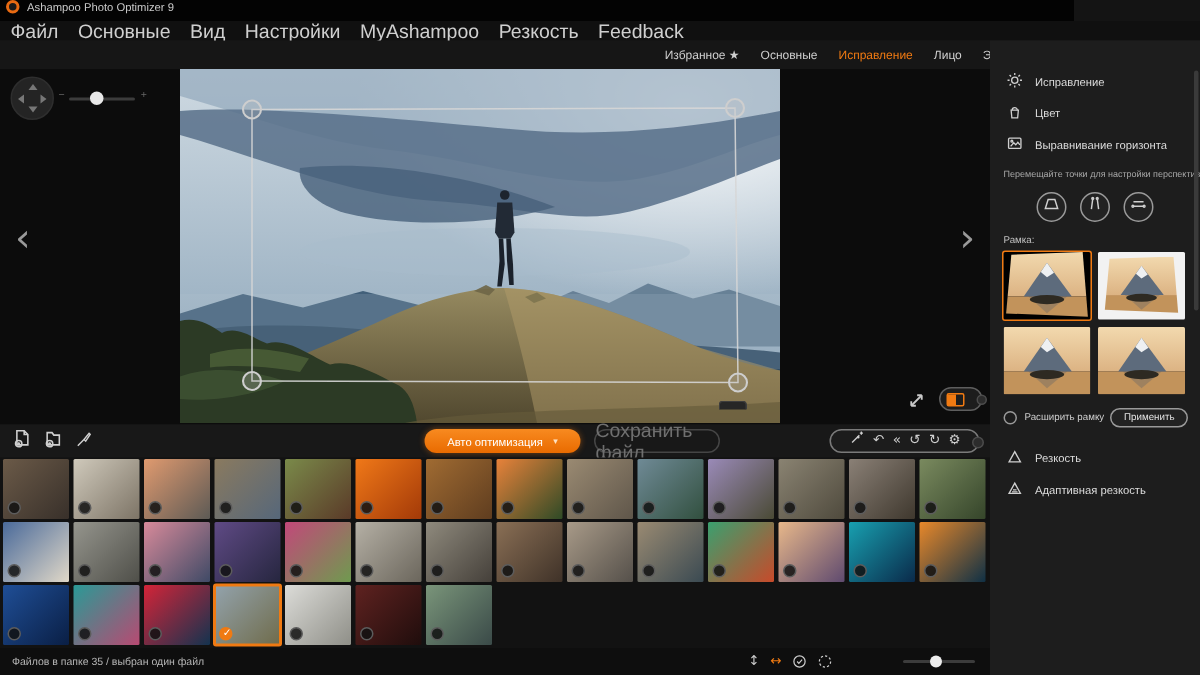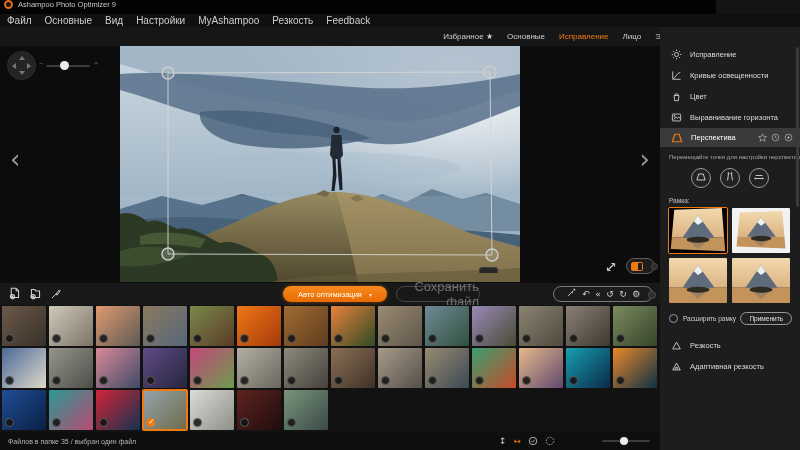--- a/index.html
+++ b/index.html
@@ -9,21 +9,21 @@
 
   
   .titlebar { position:absolute; left:0; top:0; width:716px; height:14px; background:#030303;
     display:flex; padding-left:4px; }
   .appicon { width:9px; height:9px; border-radius:50%; border:2px solid #e86a12; background:#1a1a1a; margin-right:5px; }
   .titletext { font-size:7.5px; color:#c9c9c9; }
 
   
   .menubar { position:absolute; left:0; top:14px; width:800px; height:13px; background:#101010;
     display:flex; align-items:center; padding-left:7px; gap:13px; }
-  .menubar span { font-size:10px; color:#cfcfcf; cursor:default; }
+  .menubar span { font-size:13px; color:#cfcfcf; cursor:default; }
 
   
   .header { position:absolute; left:0; top:27px; width:800px; height:19px; background:#161616; }
   .brand { position:absolute; left:8px; top:-3px; display:flex; align-items:center; gap:6px; }
   .brandlogo { width:18px; height:18px; }
   .brandname { font-size:5.5px; color:#8a8a8a; }
   .brandprod { font-size:9.5px; color:#ececec; letter-spacing:.2px; }
   .tabs { position:absolute; right:10px; top:0; height:19px; display:flex; align-items:center; gap:14px; }
   .tab { font-size:8px; color:#cfcfcf; cursor:pointer; white-space:nowrap; }
   .tab.active { color:#f07a12; }
@@ -83,21 +83,21 @@
   .fslot.bgwhite .fimg { inset:3px; }
   .optrow { display:flex; align-items:center; margin:9px 8px 0 9px; }
   .radio { width:9px; height:9px; border-radius:50%; border:1px solid #9a9a9a; background:transparent; cursor:pointer; }
   .optrow .olbl { font-size:6.5px; color:#cfcfcf; margin-left:5px; }
   .applybtn { margin-left:auto; font-size:6.5px; color:#e2e2e2; border:1px solid #9a9a9a; border-radius:8px;
     padding:2px 8px; cursor:pointer; background:#222; }
   .side-sep { height:10px; }
   .sidescroll { position:absolute; right:1px; top:20px; width:3px; height:160px; background:#3a3a3a; border-radius:2px; }
 
   
-  .toolbar { position:absolute; left:0; top:283px; width:660px; height:22px; background:#181818;text-align:right; }
+  .toolbar { position:absolute; left:0; top:283px; width:660px; height:22px; background:#181818; }
   .tb-left { position:absolute; left:8px; top:3px; display:flex; gap:8px; align-items:center; }
   .autobtn { position:absolute; left:283px; top:3px; width:104px; height:16px; border-radius:8px;
     background:linear-gradient(180deg,#f88a20,#e96b00); display:flex; align-items:center; justify-content:center;
     cursor:pointer; box-shadow:0 0 4px rgba(240,122,18,.45); }
   .autobtn .albl { font-size:7.5px; color:#fff; }
   .autobtn .caret { font-size:6px; color:#ffe2c2; margin-left:7px; }
   .savebtn { position:absolute; left:396px; top:3px; width:84px; height:16px; border-radius:8px;
     border:1px solid #454545; display:flex; align-items:center; justify-content:center; cursor:default; }
   .savebtn .slbl { font-size:13px; color:#6f6f6f; }
   .toolpill { position:absolute; left:553px; top:3px; width:100px; height:16px; border-radius:9px;
@@ -245,61 +245,35 @@
     <div id="side-top">
         <div class="side-item">
           <span><svg width="11" height="11" viewBox="0 0 16 16" fill="none" stroke="#cfcfcf" stroke-width="1.3">
               <circle cx="8" cy="8" r="3"></circle>
               <path d="M8,1 L8,3 M8,13 L8,15 M1,8 L3,8 M13,8 L15,8 M3,3 L4.4,4.4 M11.6,11.6 L13,13 M13,3 L11.6,4.4 M4.4,11.6 L3,13"></path>
             </svg></span>
                      <span class="lbl">Исправление</span>
         </div>
         <div class="side-item">
           <span><svg width="11" height="11" viewBox="0 0 16 16" fill="none" stroke="#cfcfcf" stroke-width="1.3">
-              <path d="M2.5,2 L2.5,13.5 L14,13.5"></path>
-              <path d="M3.5,12 C7,12 8,4 13.5,3.5"></path>
-            </svg></span>
-                     <span class="lbl">Кривые освещенности</span>
-        </div>
-        <div class="side-item">
-          <span><svg width="11" height="11" viewBox="0 0 16 16" fill="none" stroke="#cfcfcf" stroke-width="1.3">
               <path d="M4.5,6.5 L11.5,6.5 L10.8,14 L5.2,14 Z"></path>
               <path d="M5.5,6.5 a2.5,2.5 0 0 1 5,0"></path>
             </svg></span>
                      <span class="lbl">Цвет</span>
         </div>
         <div class="side-item">
           <span><svg width="11" height="11" viewBox="0 0 16 16" fill="none" stroke="#cfcfcf" stroke-width="1.3">
               <rect x="2" y="3" width="12" height="10" rx="1"></rect>
               <path d="M4,11 L7,7.5 L9,9.5 L11,7 L13,9.5"></path>
               <circle cx="5.2" cy="6" r="0.9"></circle>
             </svg></span>
                      <span class="lbl">Выравнивание горизонта</span>
         </div>
       </div>
 
-    <div class="side-active">
-      <svg width="12" height="12" viewBox="0 0 16 16">
-        <path d="M5,3 L11,3 L14.2,13 L1.8,13 Z" fill="none" stroke="#f07a12" stroke-width="1.6"></path>
-      </svg>
-      <span class="lbl">Перспектива</span>
-      <span class="rightico">
-        <svg width="9" height="9" viewBox="0 0 16 16">
-          <path d="M8,1.5 L10,6 L15,6.5 L11.2,9.8 L12.4,14.6 L8,12 L3.6,14.6 L4.8,9.8 L1,6.5 L6,6 Z" fill="none" stroke="#bcbcbc" stroke-width="1.2"></path>
-        </svg>
-        <svg width="9" height="9" viewBox="0 0 16 16">
-          <circle cx="8" cy="8" r="6" fill="none" stroke="#bcbcbc" stroke-width="1.2"></circle>
-          <path d="M8,4.5 L8,8 L10.5,9.5" fill="none" stroke="#bcbcbc" stroke-width="1.2"></path>
-        </svg>
-        <svg width="9" height="9" viewBox="0 0 16 16">
-          <circle cx="8" cy="8" r="6" fill="none" stroke="#bcbcbc" stroke-width="1.2"></circle>
-          <circle cx="8" cy="8" r="2" fill="#bcbcbc"></circle>
-        </svg>
-      </span>
-    </div>
 
     <div class="hint">Перемещайте точки для настройки перспективы.</div>
 
     <div class="modes" id="modes">
         <div class="modebtn">
           <span><svg width="12" height="12" viewBox="0 0 16 16" fill="none" stroke="#cfcfcf" stroke-width="1.3">
               <path d="M5,4 L11,4 L13.5,12 L2.5,12 Z"></path>
             </svg></span>
         </div>
         <div class="modebtn">

